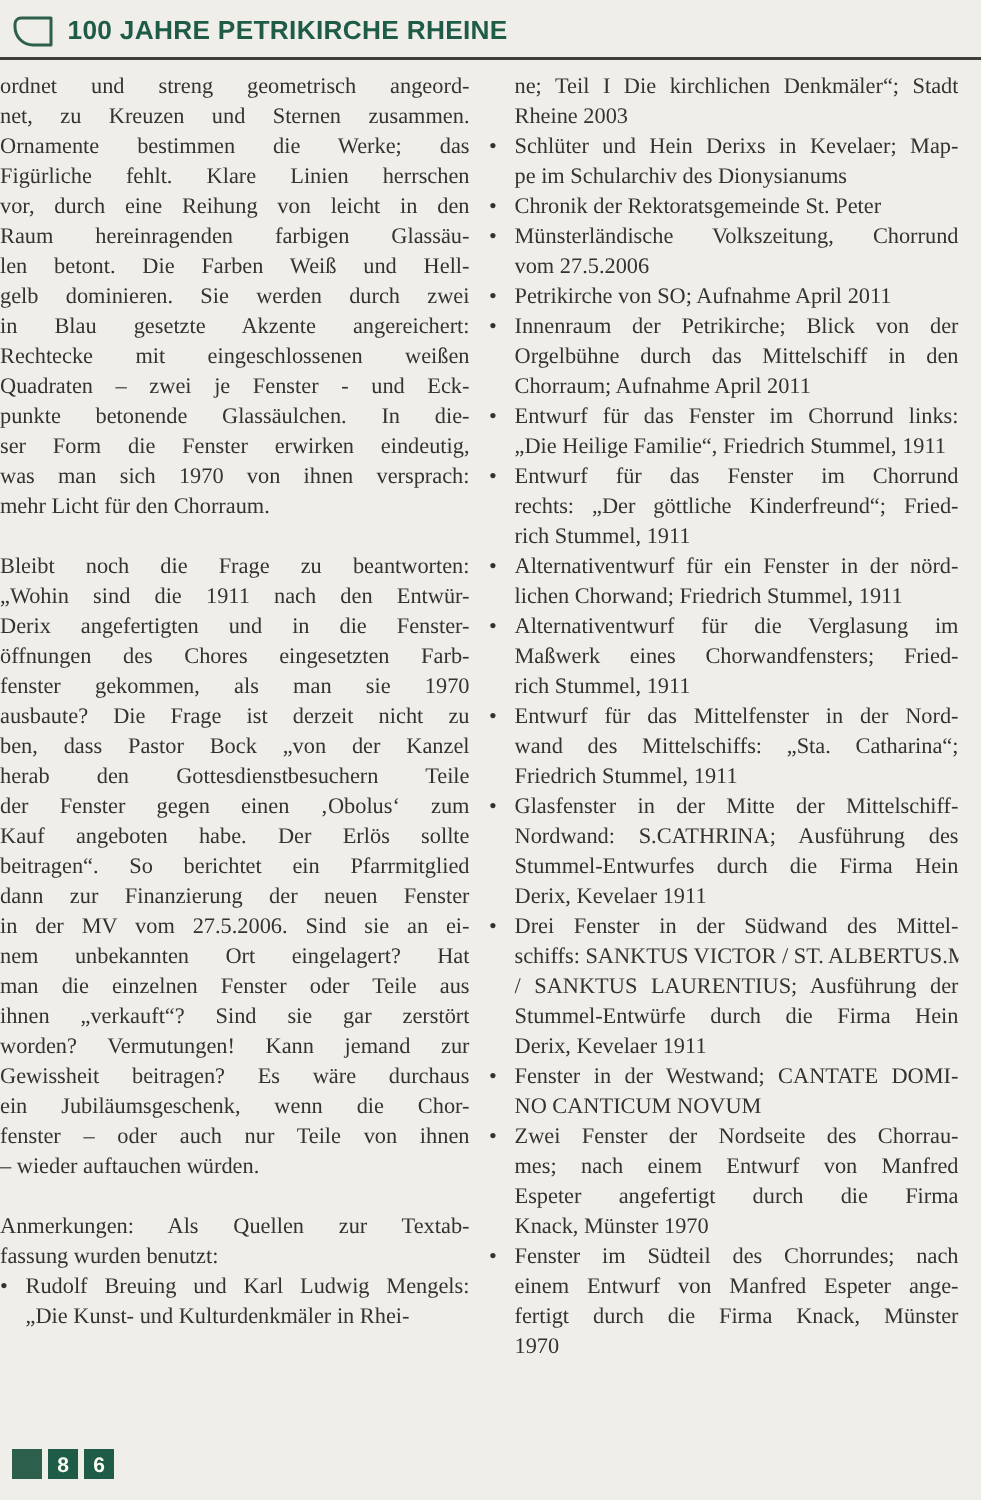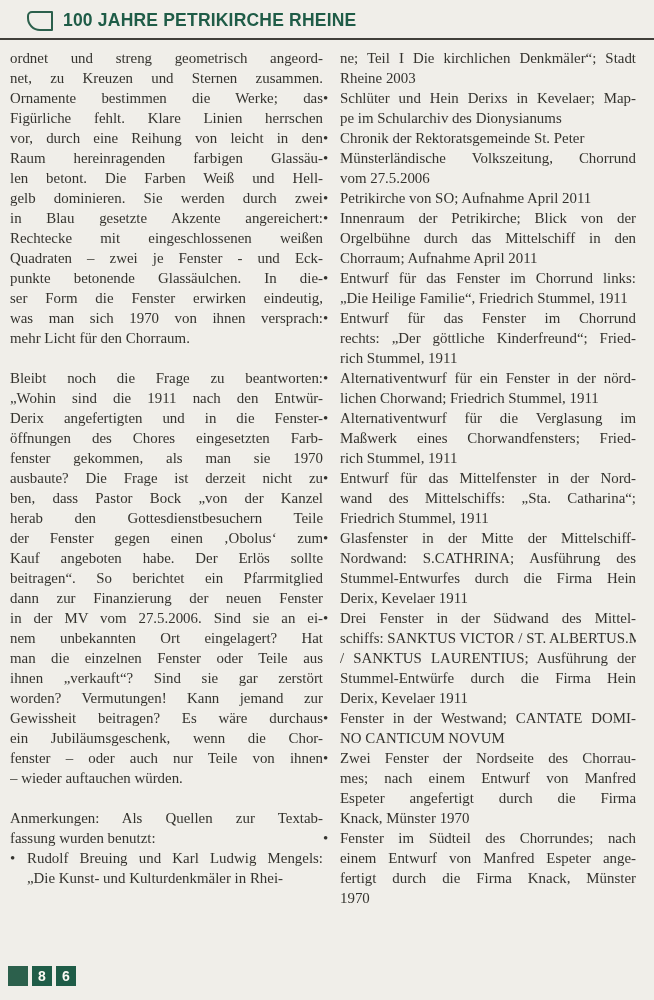--- a/index.html
+++ b/index.html
@@ -4,40 +4,40 @@
 <style>
   html,body { margin:0; padding:0; }
   body {
     width:654px; height:1000px;
     background:#f0eee9;
     font-family:"Liberation Serif", serif;
     color:#34332e;
     position:relative;
     overflow:hidden;
   }
-  .page-header { padding:7px 0 0 9px; display:flex; align-items:center; height:27px;margin-left:18px; }
+  .page-header { padding:7px 0 0 9px; display:flex; align-items:center; height:27px; }
   .tab-shape {
     width:26px; height:20px;
     border:2.5px solid #2c604c;
     border-radius:5px 1px 1px 13px;
     background:transparent;
     box-sizing:border-box;
   }
   .page-title {
     margin-left:10px;
     font-family:"Liberation Sans", sans-serif;
     font-weight:bold;
     font-size:17.5px;
     color:#1f5c47;
     letter-spacing:0.2px;
     white-space:nowrap;
   }
   .header-rule { height:2px; background:#413f3a; margin-top:4px; }
 
-  .cols { display:flex; padding:8px 5px 0 10px; box-sizing:border-box; }
+  .cols { display:flex; gap:13px; padding:8px 5px 0 0; box-sizing:border-box; }
   .col { width:313px; min-width:0; font-size:14.9px; line-height:20px; }
 
   .para { margin:0 0 20px 0; }
   .lines > div {
     text-align:justify;
     text-align-last:justify;
     white-space:nowrap;
     overflow:hidden;
   }
   .lines > div:last-child { text-align-last:left; }

